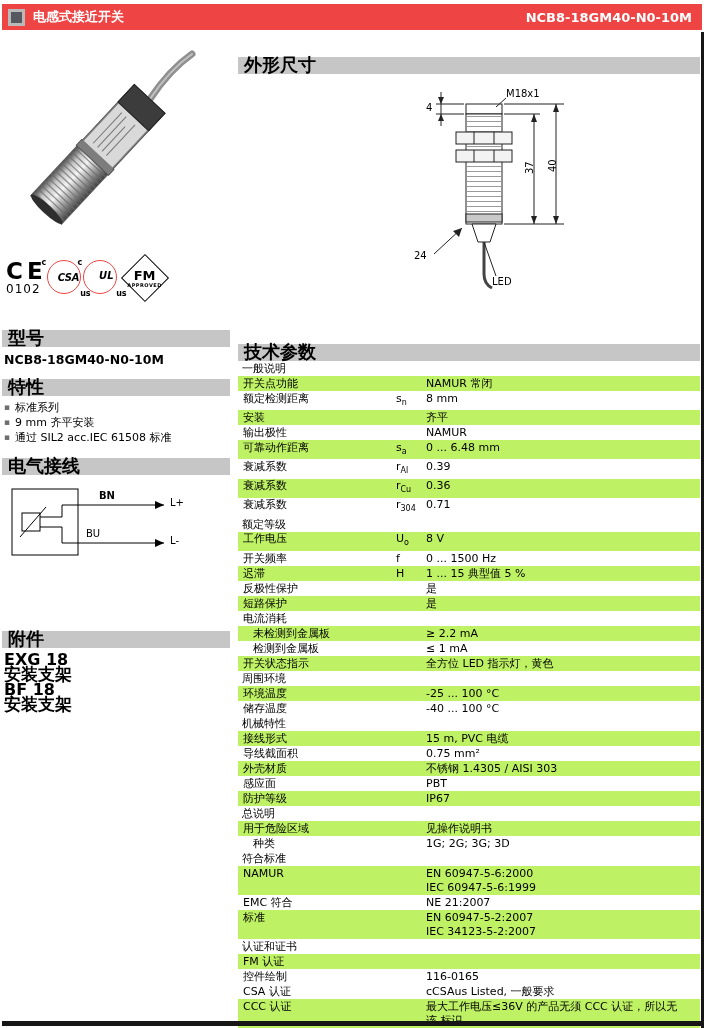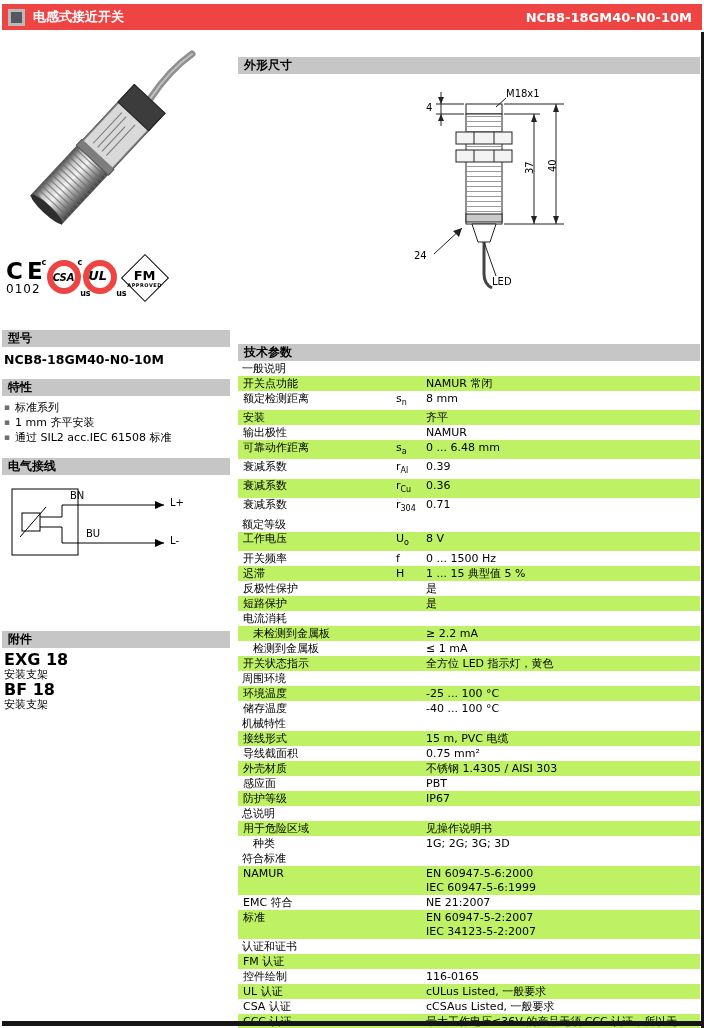--- a/index.html
+++ b/index.html
@@ -16,64 +16,64 @@
     position:relative; flex:0 0 auto; }
   .topbar-icon::after { content:""; position:absolute; inset:3px; background:#55585e; }
   .topbar-title { color:#fff; font-weight:bold; font-size:13px; }
   .topbar-model { margin-left:auto; color:#fff; font-weight:bold; font-size:13px; }
   .page-right-edge { position:absolute; right:0; top:32px; bottom:0; width:3px; background:#161616; }
   .bottombar { position:absolute; left:2px; right:2px; bottom:2px; height:5px; background:#161616; }
 
   
   .left-col  { position:absolute; left:2px;  top:34px; width:228px; }
   .right-col { position:absolute; left:238px; top:34px; width:462px; }
-  .bar { background:#c6c6c6; font-weight:bold; font-size:12px;
+  .bar { background:#c6c6c6; font-weight:bold; font-size:18px;
     height:17px; line-height:16px; padding:0 6px; }
 
   
   .photo { margin-top:8px; height:200px; position:relative; }
 
   
   .logos { margin-top:10px; height:52px; display:flex; align-items:center; gap:0; padding-left:4px; }
   .ce { text-align:left; }
   .ce-txt { font-size:23px; font-weight:bold; letter-spacing:4px; line-height:22px; }
   .ce-num { font-size:12px; letter-spacing:1px; }
   .roundel { position:relative; width:36px; height:36px; }
-  .circle { width:34px; height:34px; border:6px solid #ef4444; border-radius:50%;
-    display:flex; align-items:center; justify-content:center; }
+  .circle { width:34px; height:34px; border:1px solid #ef4444; border-radius:50%;
+    display:flex; align-items:center; justify-content:flex-end; }
   .csa-txt { font-size:10px; font-weight:bold; font-style:italic; }
-  .ul-txt  { font-size:13px; font-weight:bold; font-style:italic; transform:translate(-2px,-2px); }
+  .ul-txt  { font-size:10px; font-weight:bold; font-style:italic; transform:translate(-2px,-2px); }
   .tiny { position:absolute; font-size:8px; font-weight:bold; }
   .tl { left:-5px; top:-2px; } .br { right:-8px; bottom:-2px; }
   .fm-wrap { position:relative; width:52px; height:52px; }
   .fm-diamond { position:absolute; left:9px; top:9px; width:34px; height:34px;
     border:1.5px solid #000; transform:rotate(45deg); }
   .fm-text { position:absolute; inset:0; display:flex; flex-direction:column;
     align-items:center; justify-content:center; }
   .fm-main { font-size:13px; font-weight:bold; line-height:13px; }
   .fm-sub  { font-size:5px; font-weight:bold; letter-spacing:0.5px; }
 
   
   .model-bar { margin-top:26px; }
   .model-val { font-size:12.5px; font-weight:bold; padding:5px 2px 0 2px; height:26px; }
   .features-bar { margin-top:6px; }
   ul.features { list-style:none; padding:4px 2px 0 2px; }
   ul.features li { font-size:11px; line-height:15px; padding-left:11px; position:relative; }
   ul.features li::before { content:"▪"; position:absolute; left:0; color:#6e6e6e; font-size:9px; }
   .wiring-bar { margin-top:13px; }
   .wiring { position:relative; margin:8px 0 0 2px; height:86px; }
   .wl { position:absolute; font-size:10px; }
-  .wl.bn { left:66px; top:7px; }
+  .wl.bn { left:95px; top:7px;font-weight:bold; }
   .wl.bu { left:82px; top:45px; }
   .wl.lp { left:166px; top:14px; }
   .wl.lm { left:166px; top:52px; }
   .acc-bar { margin-top:62px; }
   .acc { padding:4px 2px 0 2px; }
   .acc-name { font-size:16px; font-weight:bold; line-height:15px; }
-  .acc-desc { font-size:11px; line-height:15px; }
+  .acc-desc { font-size:17px; line-height:15px;font-weight:bold; }
 
   
   .dims { position:relative; height:270px; }
   .dl { position:absolute; font-size:10px; }
   .dl.thread { left:268px; top:14px; }
   .dl.d4  { left:188px; top:28px; }
   .dl.d37 { left:286px; top:100px; transform:rotate(-90deg); transform-origin:left top; }
   .dl.d40 { left:309px; top:98px;  transform:rotate(-90deg); transform-origin:left top; }
   .dl.d24 { left:176px; top:176px; }
   .dl.led { left:254px; top:202px; }
@@ -171,21 +171,21 @@
       </div>
     </div>
   </div>
 
   <div class="bar model-bar">型号</div>
   <div class="model-val">NCB8-18GM40-N0-10M</div>
 
   <div class="bar features-bar">特性</div>
   <ul class="features">
       <li>标准系列</li>
-      <li>1 mm 齐平安装</li>
+      <li>9 mm 齐平安装</li>
       <li>通过 SIL2 acc.IEC 61508 标准</li>
     </ul>
 
   <div class="bar wiring-bar">电气接线</div>
   <div class="wiring">
     <svg width="210" height="86" viewBox="0 0 210 86">
       <rect x="8" y="6" width="66" height="66" fill="none" stroke="#000"></rect>
       <rect x="18" y="30" width="18" height="18" fill="none" stroke="#000"></rect>
       <line x1="16" y1="54" x2="42" y2="24" stroke="#000"></line>
       <polyline points="36,34 58,34 58,22 74,22" fill="none" stroke="#000"></polyline>
@@ -490,27 +490,20 @@
           <div></div>
         </div>
       </div>
       <div class="t-row">
         <div class="t-label">控件绘制</div>
         <div class="t-sym"></div>
         <div class="t-val">
           <div>116-0165</div>
         </div>
       </div>
-      <div class="t-row shade">
-        <div class="t-label">UL 认证</div>
-        <div class="t-sym"></div>
-        <div class="t-val">
-          <div>cULus Listed, 一般要求</div>
-        </div>
-      </div>
       <div class="t-row">
         <div class="t-label">CSA 认证</div>
         <div class="t-sym"></div>
         <div class="t-val">
           <div>cCSAus Listed, 一般要求</div>
         </div>
       </div>
       <div class="t-row shade">
         <div class="t-label">CCC 认证</div>
         <div class="t-sym"></div>

